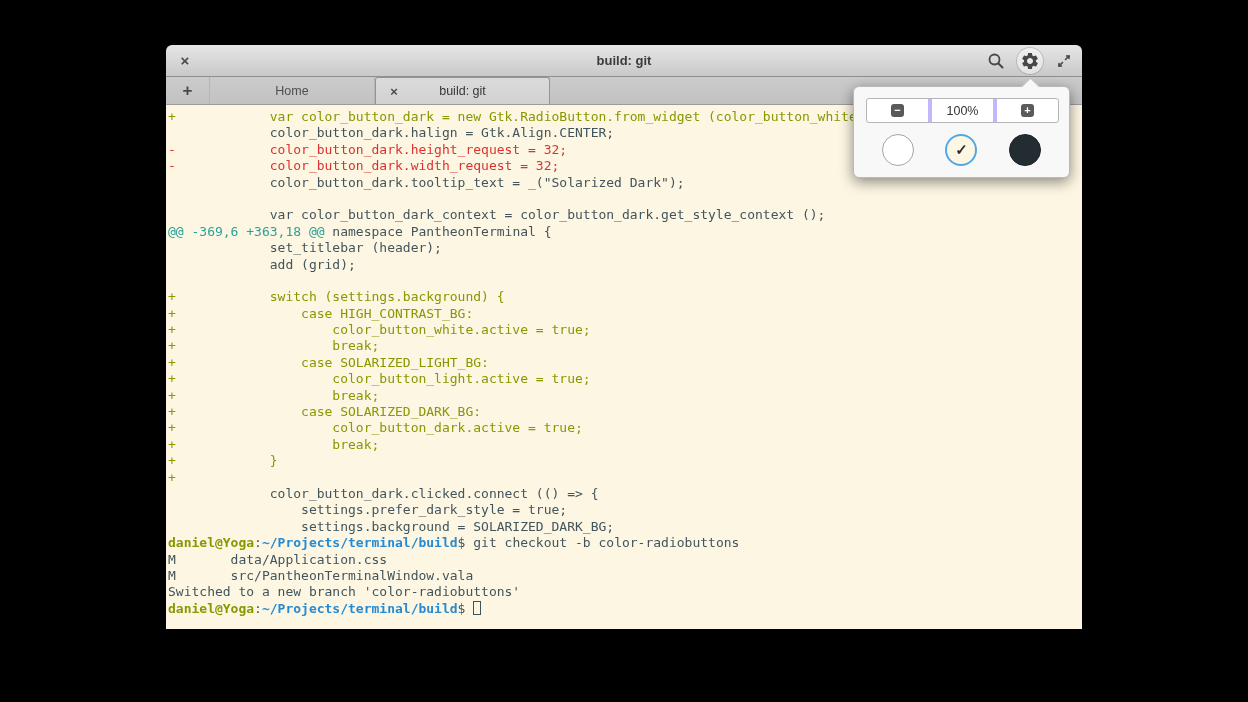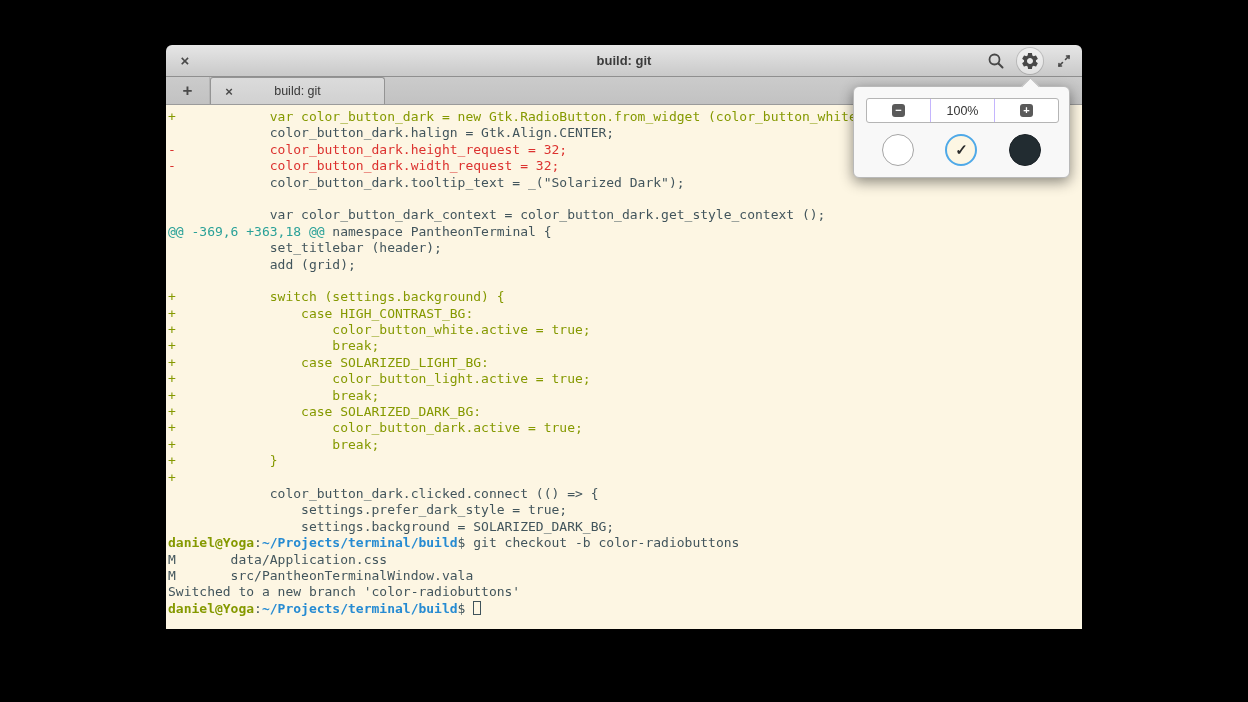--- a/index.html
+++ b/index.html
@@ -57,21 +57,21 @@
   
   .popover { position:absolute; left:853px; top:86px; width:217px; height:92px;
              background:#f8f8f8; border:1px solid #b9b9b9; border-radius:6px;
              box-shadow:0 4px 14px rgba(0,0,0,0.45); z-index:20; padding:11px 12px 13px 12px; }
   .popover-arrow { position:absolute; left:170px; top:-7px; width:13px; height:13px;
              background:#f8f8f8; border-left:1px solid #b9b9b9; border-top:1px solid #b9b9b9;
              transform:rotate(45deg); }
   .segctl { display:flex; width:193px; height:25px; background:#ffffff;
             border:1px solid #b5b5b5; border-radius:3px; overflow:hidden; }
   .seg { flex:1; display:flex; align-items:center; justify-content:center; }
-  .seg + .seg { border-left:1px solid #c4b5fd; }
+  .seg + .seg { border-left:4px solid #c4b5fd; }
   .seg-glyph { width:13px; height:13px; background:#5a5a5a; border-radius:3px;
                color:#ffffff; font-size:11px; font-weight:bold; line-height:13px;
                text-align:center; }
   .zoom-level { font-size:12.5px; color:#333333; }
   .themes { display:flex; justify-content:space-around; margin-top:11px; }
   .theme-circle { width:32px; height:32px; border-radius:50%;
                   display:flex; align-items:center; justify-content:center;
                   font-size:15px; font-weight:bold; color:#2b2b2b; }
 </style>
 </head>
@@ -104,20 +104,23 @@
               <path d="M5.5 13 H3 V10.5"></path>
                 <path d="M3 13 L6.5 9.5"></path>
             </g>
           </svg>
         </div>
       </div>
     </div>
 
     <div class="tabbar">
       <div class="newtab">+</div>
+      <div class="tab home">
+        <span>Home</span>
+      </div>
       <div class="tab active">
         <span class="tab-close">×</span>
         <span>build: git</span>
       </div>
     </div>
 
     <pre class="terminal" id="terminal" style="background: rgb(253, 246, 227);"><div class="tline"><span style="color: rgb(133, 153, 0);">+            var color_button_dark = new Gtk.RadioButton.from_widget (color_button_white);</span></div><div class="tline"><span style="color: rgb(66, 85, 92);">             color_button_dark.halign = Gtk.Align.CENTER;</span></div><div class="tline"><span style="color: rgb(220, 50, 47);">-            color_button_dark.height_request = 32;</span></div><div class="tline"><span style="color: rgb(220, 50, 47);">-            color_button_dark.width_request = 32;</span></div><div class="tline"><span style="color: rgb(66, 85, 92);">             color_button_dark.tooltip_text = _("Solarized Dark");</span></div><div class="tline"> </div><div class="tline"><span style="color: rgb(66, 85, 92);">             var color_button_dark_context = color_button_dark.get_style_context ();</span></div><div class="tline"><span style="color: rgb(42, 161, 152);">@@ -369,6 +363,18 @@</span><span style="color: rgb(66, 85, 92);"> namespace PantheonTerminal {</span></div><div class="tline"><span style="color: rgb(66, 85, 92);">             set_titlebar (header);</span></div><div class="tline"><span style="color: rgb(66, 85, 92);">             add (grid);</span></div><div class="tline"> </div><div class="tline"><span style="color: rgb(133, 153, 0);">+            switch (settings.background) {</span></div><div class="tline"><span style="color: rgb(133, 153, 0);">+                case HIGH_CONTRAST_BG:</span></div><div class="tline"><span style="color: rgb(133, 153, 0);">+                    color_button_white.active = true;</span></div><div class="tline"><span style="color: rgb(133, 153, 0);">+                    break;</span></div><div class="tline"><span style="color: rgb(133, 153, 0);">+                case SOLARIZED_LIGHT_BG:</span></div><div class="tline"><span style="color: rgb(133, 153, 0);">+                    color_button_light.active = true;</span></div><div class="tline"><span style="color: rgb(133, 153, 0);">+                    break;</span></div><div class="tline"><span style="color: rgb(133, 153, 0);">+                case SOLARIZED_DARK_BG:</span></div><div class="tline"><span style="color: rgb(133, 153, 0);">+                    color_button_dark.active = true;</span></div><div class="tline"><span style="color: rgb(133, 153, 0);">+                    break;</span></div><div class="tline"><span style="color: rgb(133, 153, 0);">+            }</span></div><div class="tline"><span style="color: rgb(133, 153, 0);">+</span></div><div class="tline"><span style="color: rgb(66, 85, 92);">             color_button_dark.clicked.connect (() =&gt; {</span></div><div class="tline"><span style="color: rgb(66, 85, 92);">                 settings.prefer_dark_style = true;</span></div><div class="tline"><span style="color: rgb(66, 85, 92);">                 settings.background = SOLARIZED_DARK_BG;</span></div><div class="tline"><span style="color: rgb(133, 153, 0); font-weight: bold;">daniel@Yoga</span><span style="color: rgb(66, 85, 92);">:</span><span style="color: rgb(38, 139, 210); font-weight: bold;">~/Projects/terminal/build</span><span style="color: rgb(66, 85, 92);">$ </span><span style="color: rgb(66, 85, 92);">git checkout -b color-radiobuttons</span></div><div class="tline"><span style="color: rgb(66, 85, 92);">M       data/Application.css</span></div><div class="tline"><span style="color: rgb(66, 85, 92);">M       src/PantheonTerminalWindow.vala</span></div><div class="tline"><span style="color: rgb(66, 85, 92);">Switched to a new branch 'color-radiobuttons'</span></div><div class="tline"><span style="color: rgb(133, 153, 0); font-weight: bold;">daniel@Yoga</span><span style="color: rgb(66, 85, 92);">:</span><span style="color: rgb(38, 139, 210); font-weight: bold;">~/Projects/terminal/build</span><span style="color: rgb(66, 85, 92);">$ </span><span class="cursor" style="border-color: rgb(64, 83, 91);"></span></div></pre>
 
   </div>
 

